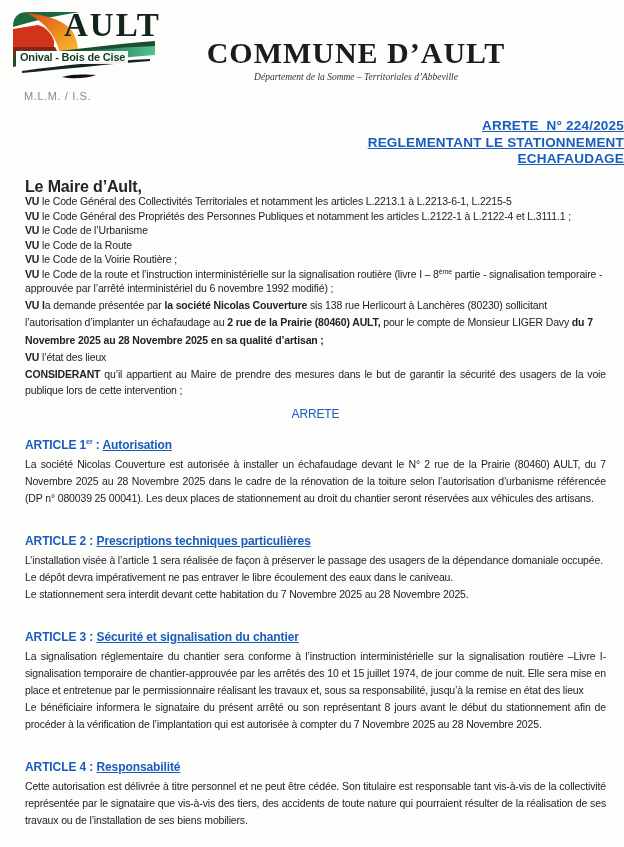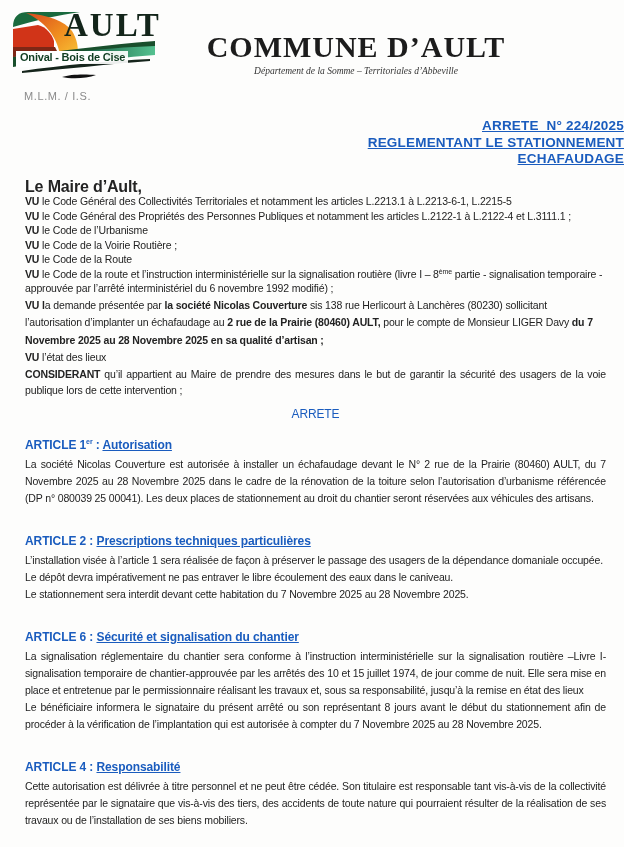--- a/index.html
+++ b/index.html
@@ -7,21 +7,21 @@
     position:relative;
     width:624px;height:847px;
     background:#fdfdfc;
     overflow:hidden;
     font-family:"Liberation Sans",sans-serif;
     color:#232323;
     letter-spacing:-0.15px;
     box-sizing:border-box;
   }
   
-  .header{display:flex;align-items:center;padding:8px 70px 0 10px;}
+  .header{display:flex;align-items:flex-end;padding:8px 70px 0 10px;}
   .logo{position:relative;width:148px;height:74px;flex:0 0 148px;}
   .logo svg{position:absolute;left:0;top:0;}
   .logo-title{
     position:absolute;left:54px;top:1px;
     font-family:"Liberation Serif",serif;font-weight:bold;
     font-size:33px;letter-spacing:2px;color:#13251a;line-height:1;
   }
   .logo-sub{
     position:absolute;left:9px;top:43px;
     font-size:11px;font-weight:bold;color:#113d22;
@@ -121,22 +121,22 @@
     <div>ECHAFAUDAGE</div>
   </div>
 
   <div class="content">
 
     <div class="opening">Le Maire d’Ault,</div>
 
     <div class="vu"><span class="b">VU</span><span> le Code Général des Collectivités Territoriales et notamment les articles L.2213.1 à L.2213-6-1, L.2215-5</span></div>
     <div class="vu"><span class="b">VU</span><span> le Code Général des Propriétés des Personnes Publiques et notamment les articles L.2122-1 à L.2122-4 et L.3111.1 ;</span></div>
     <div class="vu"><span class="b">VU</span><span> le Code de l’Urbanisme</span></div>
+    <div class="vu"><span class="b">VU</span><span> le Code de la Route</span></div>
     <div class="vu"><span class="b">VU</span><span> le Code de la Voirie Routière ;</span></div>
-    <div class="vu"><span class="b">VU</span><span> le Code de la Route</span></div>
     <div class="vu"><span class="b">VU</span><span> le Code de la route et l’instruction interministérielle sur la signalisation routière (livre I – 8</span><sup>ème</sup><span>  partie - signalisation temporaire - approuvée par l’arrêté interministériel du 6 novembre 1992 modifié) ;</span></div>
     <div class="vu-demande"><span class="b">VU l</span><span>a demande présentée par </span><span class="b">la société Nicolas Couverture</span><span> sis 138 rue Herlicourt à Lanchères (80230) sollicitant l’autorisation d’implanter un échafaudage au  </span><span class="b">2 rue de la Prairie (80460) AULT,</span><span> pour le compte de Monsieur LIGER Davy </span><span class="b">du 7 Novembre 2025 au 28 Novembre 2025 en sa qualité d’artisan</span><span class="b"> ;</span></div>
     <div class="vu"><span class="b">VU</span><span> l’état des lieux</span></div>
     <div class="considerant"><span class="b">CONSIDERANT</span><span> qu’il appartient au Maire de prendre des mesures dans le but de garantir la sécurité des usagers de la voie publique lors de cette intervention ;</span></div>
 
     <div class="arrete-word">ARRETE</div>
 
     <div class="article">
       <div class="article-heading">
         <span><span class="b">ARTICLE 1</span><sup class="b">er</sup><span class="b"> : </span></span><span class="title">Autorisation</span>
@@ -148,21 +148,21 @@
       <div class="article-heading">
         <span><span class="b">ARTICLE 2</span><span class="b"> : </span></span><span class="title">Prescriptions techniques particulières</span>
       </div>
       <p>L’installation visée à l’article 1 sera réalisée de façon à préserver le passage des usagers de la dépendance domaniale occupée.</p>
       <p>Le dépôt devra impérativement ne pas entraver le libre écoulement des eaux dans le caniveau.</p>
       <p>Le stationnement sera interdit devant cette habitation du 7 Novembre 2025 au 28 Novembre 2025.</p>
     </div>
 
     <div class="article gap-lg">
       <div class="article-heading">
-        <span><span class="b">ARTICLE 6</span><span class="b"> : </span></span><span class="title">Sécurité et signalisation du chantier</span>
+        <span><span class="b">ARTICLE 3</span><span class="b"> : </span></span><span class="title">Sécurité et signalisation du chantier</span>
       </div>
       <p class="just">La signalisation réglementaire du chantier sera conforme à l’instruction interministérielle sur la signalisation routière –Livre I- signalisation temporaire de chantier-approuvée par les arrêtés des 10 et 15 juillet 1974, de jour comme de nuit. Elle sera mise en place et entretenue par le permissionnaire réalisant les travaux et, sous sa responsabilité, jusqu’à la remise en état des lieux</p>
       <p class="just">Le bénéficiaire informera le signataire du présent arrêté ou son représentant 8 jours avant le début du stationnement afin de procéder à la vérification de l’implantation qui est autorisée à compter du 7 Novembre 2025 au 28 Novembre 2025.</p>
     </div>
 
     <div class="article gap-lg">
       <div class="article-heading">
         <span><span class="b">ARTICLE 4</span><span class="b"> : </span></span><span class="title">Responsabilité</span>
       </div>
       <p class="just">Cette autorisation est délivrée à titre personnel et ne peut être cédée. Son titulaire est responsable tant vis-à-vis de la collectivité représentée par le signataire que vis-à-vis des tiers, des accidents de toute nature qui pourraient résulter de la réalisation de ses travaux ou de l’installation de ses biens mobiliers.</p>

